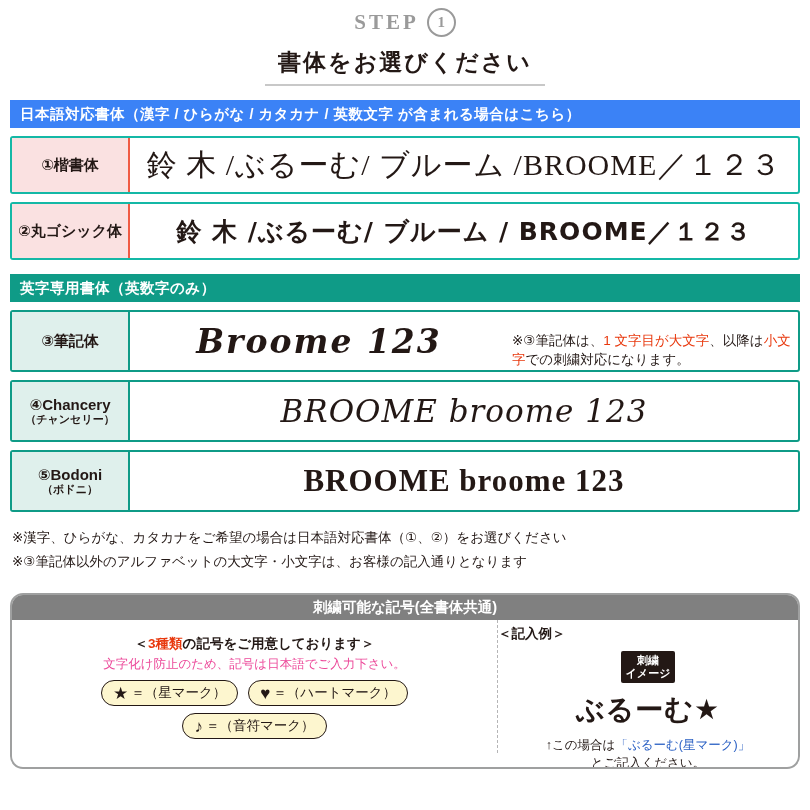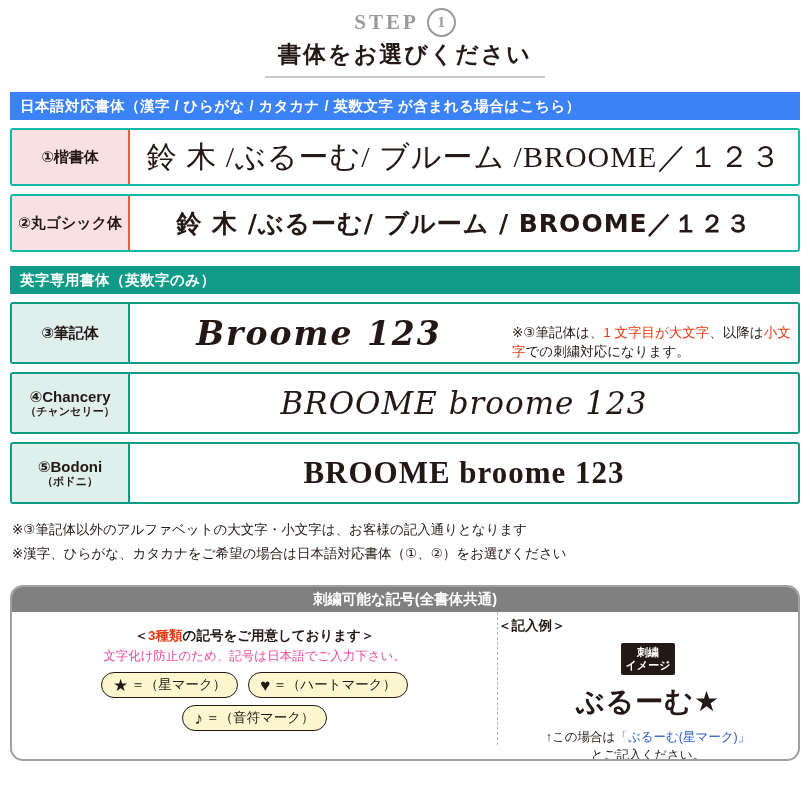--- a/index.html
+++ b/index.html
@@ -22,21 +22,21 @@
     font-size:21px;font-weight:bold;letter-spacing:3px;color:#9a9a9a;
   }
   .step-circle{
     width:25px;height:25px;border:2px solid #9a9a9a;border-radius:50%;
     display:flex;align-items:center;justify-content:center;
     font-family:"Liberation Serif","DejaVu Serif",serif;
     font-size:15px;color:#9a9a9a;font-weight:bold;
   }
   .step-title{
     text-align:center;font-size:23px;font-weight:bold;letter-spacing:2px;
-    margin-top:2px;color:#231815;
+    margin-top:10px;color:#231815;
   }
   .title-rule{
     width:280px;height:2px;background:#c8c8c8;margin:6px auto 0;
   }
 
   
   .sec-head{
     margin:14px 10px 0 10px;
     height:28px;line-height:28px;
     color:#ffffff;font-size:14.5px;font-weight:bold;
@@ -210,22 +210,22 @@
         <span class="sub">（ボドニ）</span>
       </div>
       <div class="sample">
         <span class="s-bodoni">BROOME broome 123</span>
       </div>
     </div>
 
   </div>
 
   <div class="notes">
+    <div>※漢字、ひらがな、カタカナをご希望の場合は日本語対応書体（①、②）をお選びください</div>
     <div>※③筆記体以外のアルファベットの大文字・小文字は、お客様の記入通りとなります</div>
-    <div>※漢字、ひらがな、カタカナをご希望の場合は日本語対応書体（①、②）をお選びください</div>
   </div>
 
   <div class="sym-box">
     <div class="sym-head">刺繍可能な記号(全書体共通)</div>
     <div class="sym-body">
 
       <div class="sym-left">
         <div class="h">
           <span>＜</span><span class="num">3種類</span><span>の記号をご用意しております＞</span>
         </div>

